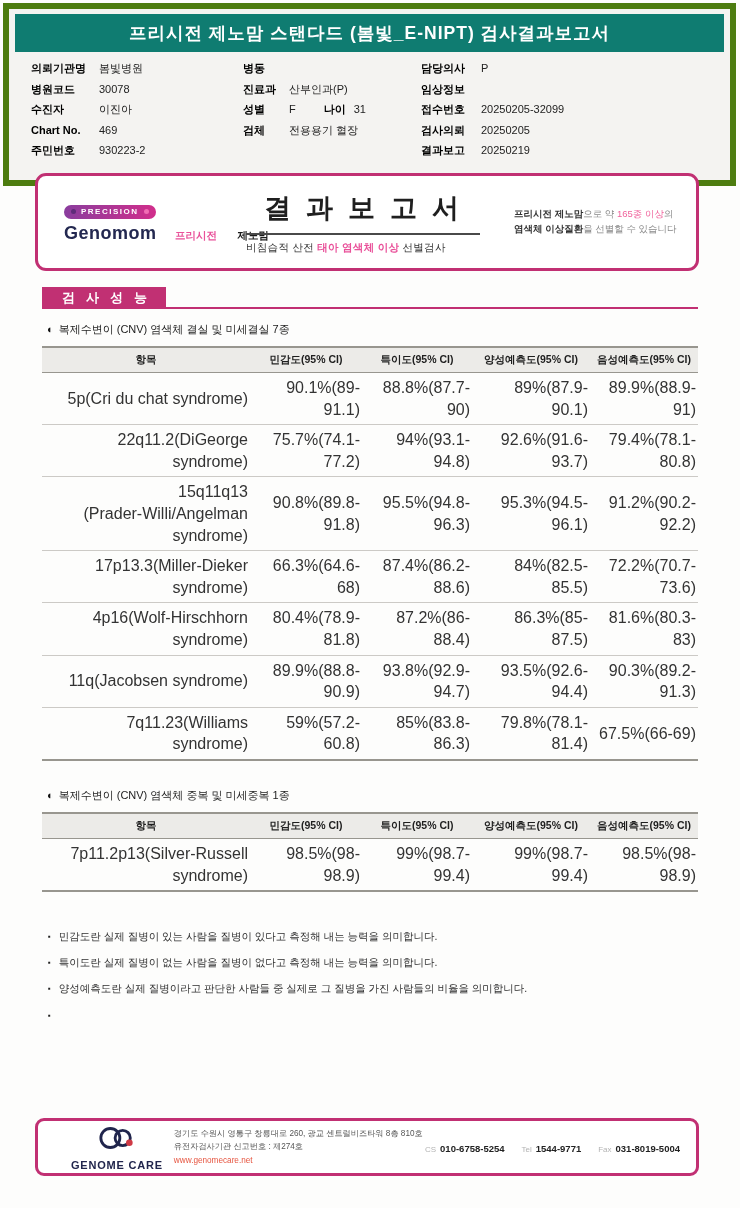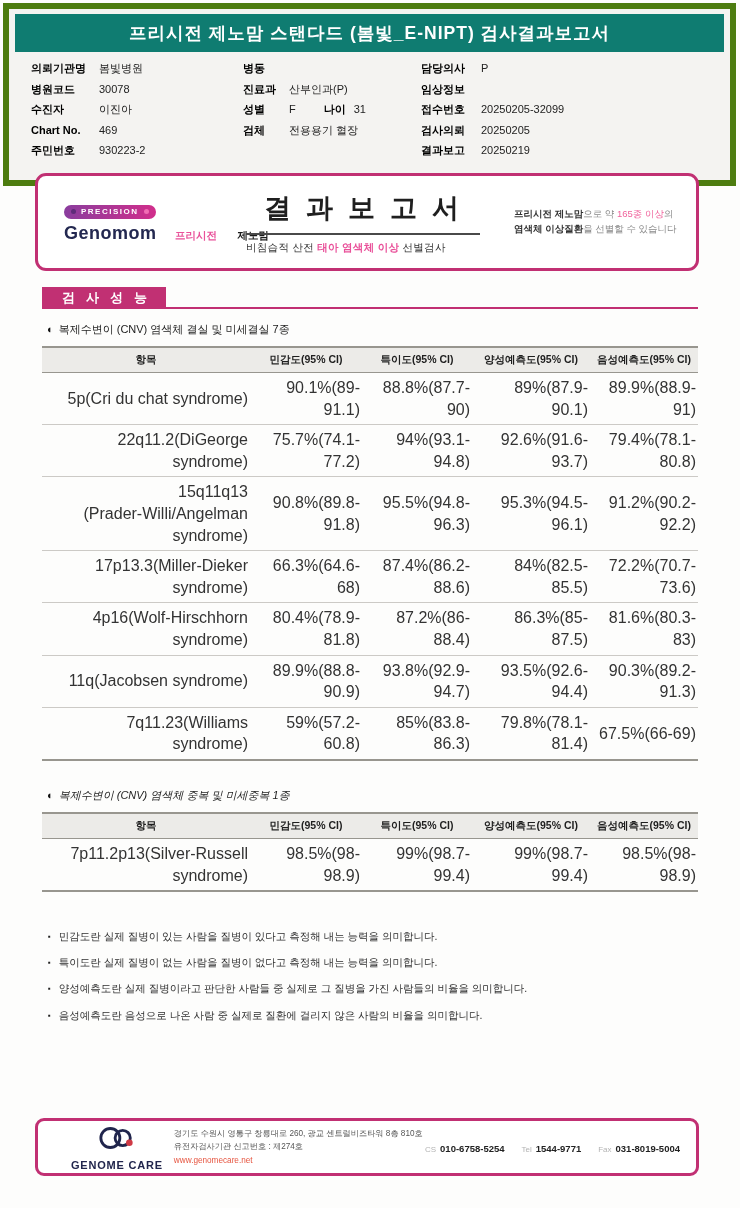--- a/index.html
+++ b/index.html
@@ -62,21 +62,21 @@
   
   .content { position:absolute; left:42px; top:287px; width:656px; }
   .section-bar { border-bottom:2.5px solid #c13073; height:22px; }
   .section-label {
     display:inline-block; height:22px; line-height:22px;
     background:#c13073; color:#fff; font-size:13px; font-weight:bold;
     letter-spacing:11px; padding:0 8px 0 20px;
   }
   .tbl-caption { margin:13px 0 9px 5px; font-size:11px; color:#1d1d1d; }
   .tbl-caption .cap-icon { font-size:11px; margin-right:5px; color:#111; }
-  .tbl-caption.second { margin-top:27px;font-style:italic; }
+  .tbl-caption.second { margin-top:27px; }
   table { width:100%; border-collapse:collapse; table-layout:fixed; }
   col.c0 { width:208px; } col.c1 { width:112px; } col.c2 { width:110px; }
   col.c3 { width:118px; } col.c4 { width:108px; }
   th {
     background:#ecebe8; font-size:10.5px; font-weight:bold; color:#1e1e1e;
     padding:5px 5px; text-align:center;
     border-top:2px solid #98968f; border-bottom:1px solid #98968f;
   }
   td {
     font-size:16px; color:#333; padding:4px 2px 4px 6px;
@@ -314,21 +314,20 @@
     <div class="note-item">
         <span class="note-bullet">▪</span>
         <span>특이도란 실제 질병이 없는 사람을 질병이 없다고 측정해 내는 능력을 의미합니다.</span>
       </div>
     <div class="note-item">
         <span class="note-bullet">▪</span>
         <span>양성예측도란 실제 질병이라고 판단한 사람들 중 실제로 그 질병을 가진 사람들의 비율을 의미합니다.</span>
       </div>
     <div class="note-item">
         <span class="note-bullet">▪</span>
-        <span>음성예측도란 음성으로 나온 사람 중 실제로 질환에 걸리지 않은 사람의 비율을 의미합니다.</span>
       </div>
   </div>
 </div>
 
 <div class="footer-box">
   <div class="f-logo">
     <svg width="38" height="28" viewBox="0 0 40 28">
       <circle cx="13" cy="14" r="10" fill="none" stroke="#20254c" stroke-width="3"></circle>
       <circle cx="26" cy="14" r="8" fill="none" stroke="#20254c" stroke-width="3"></circle>
       <circle cx="33" cy="19" r="3.5" fill="#cf3a45"></circle>

